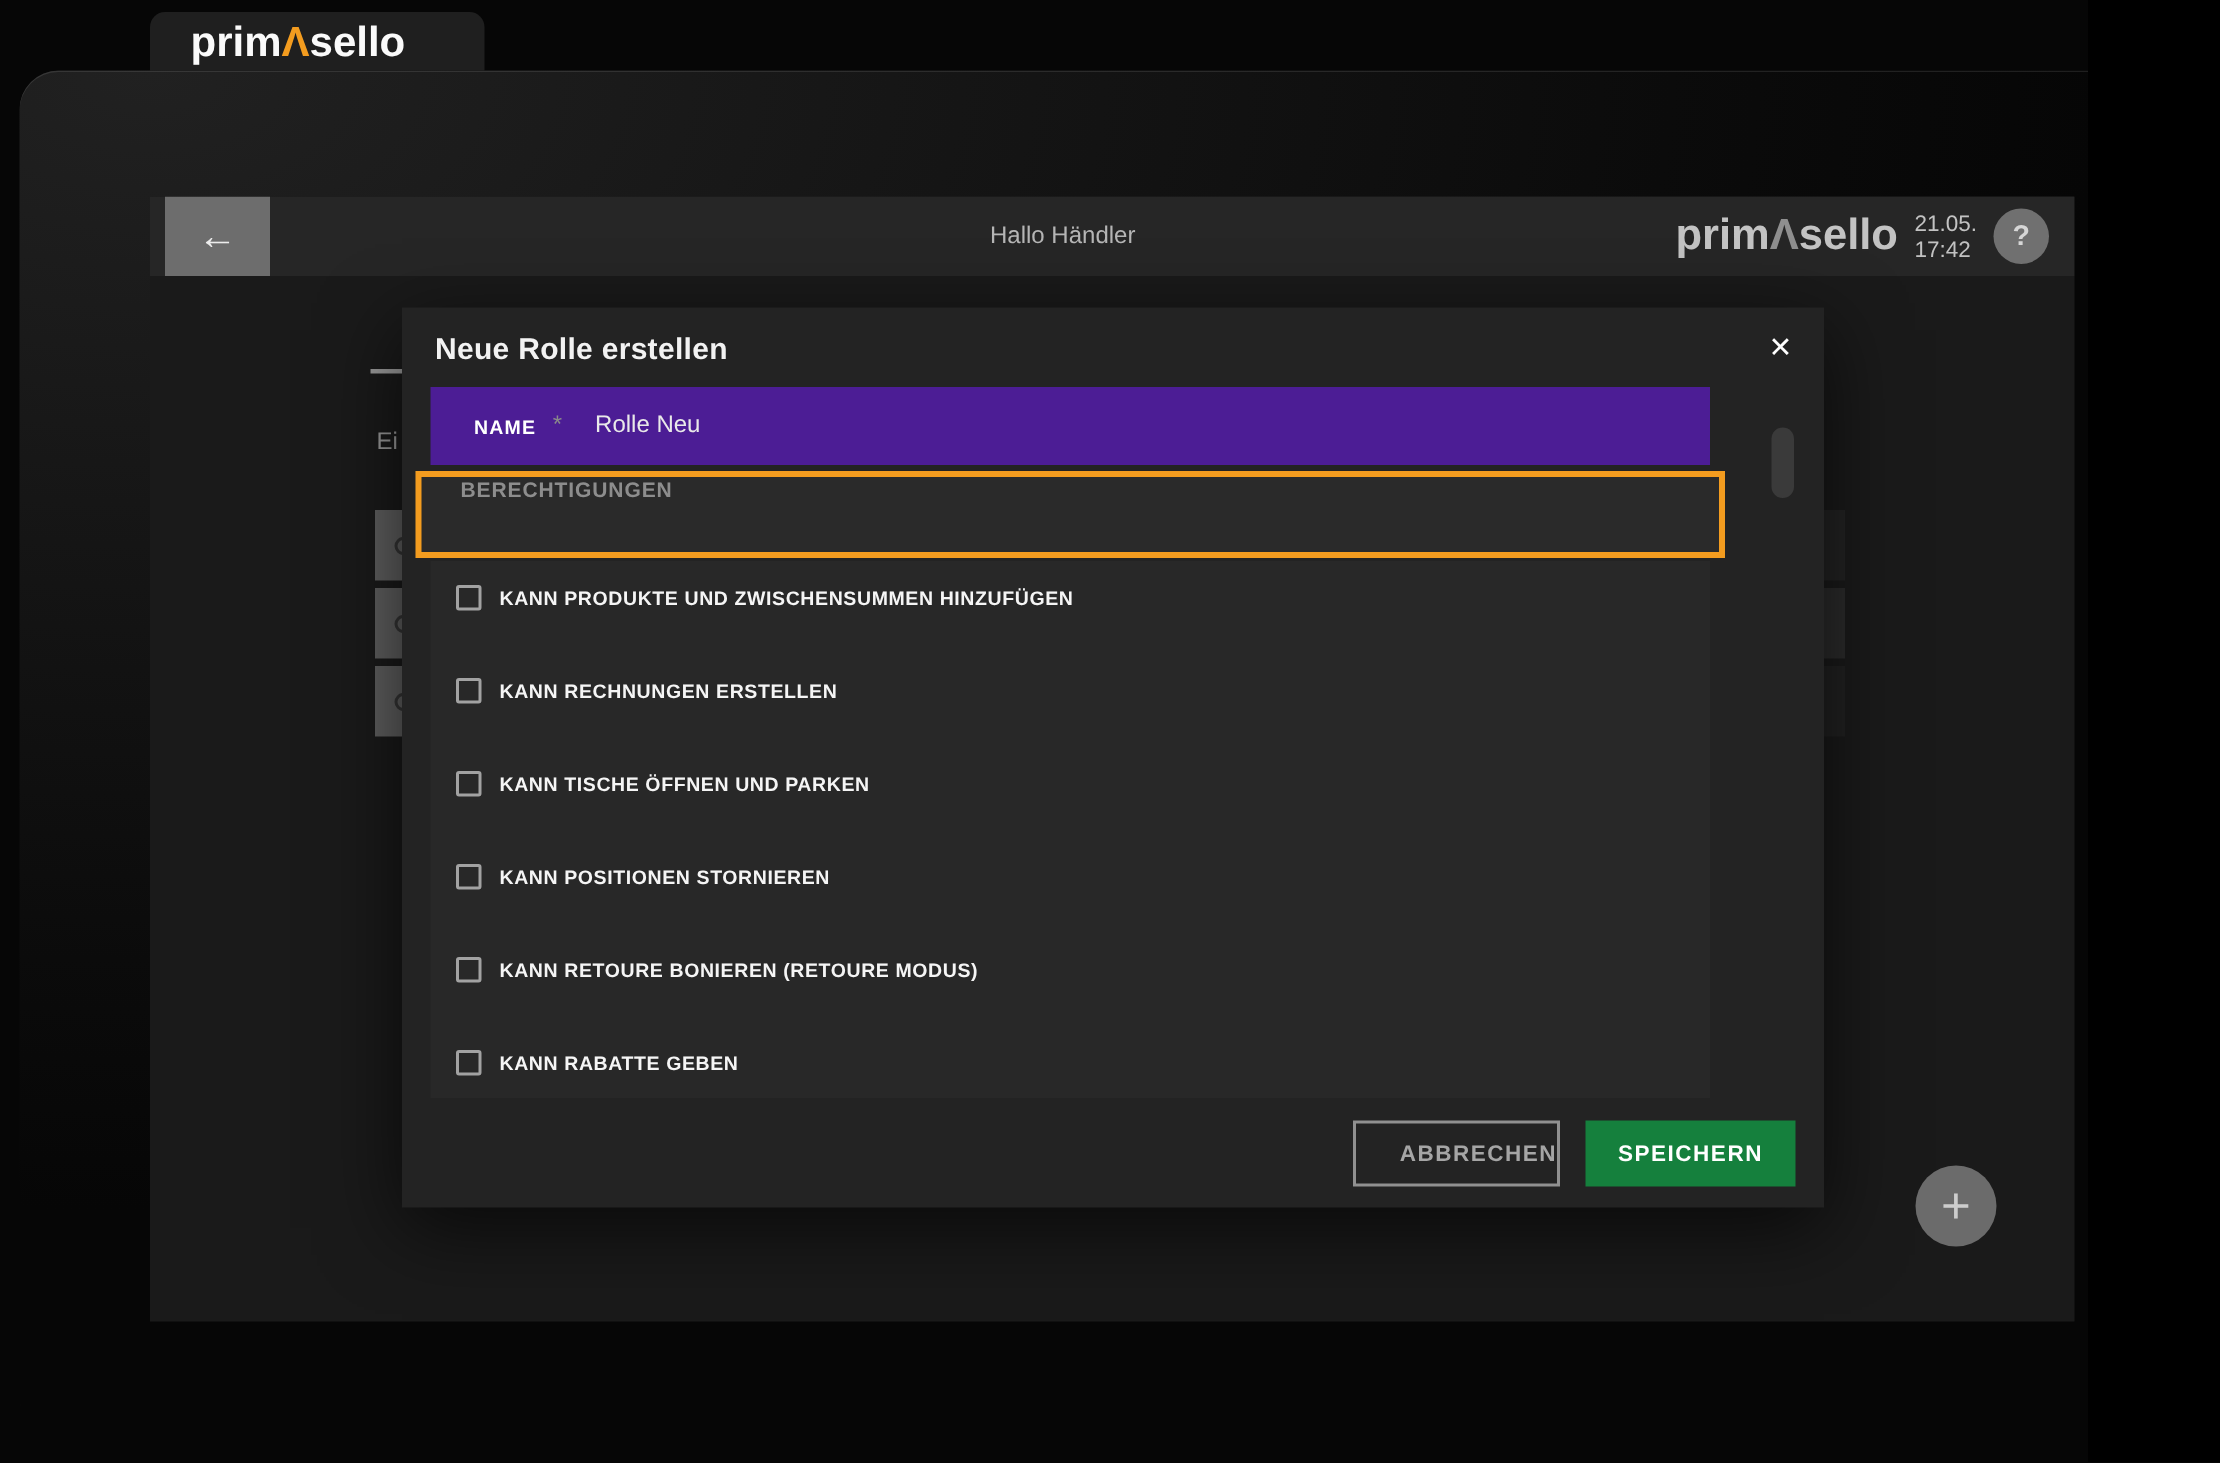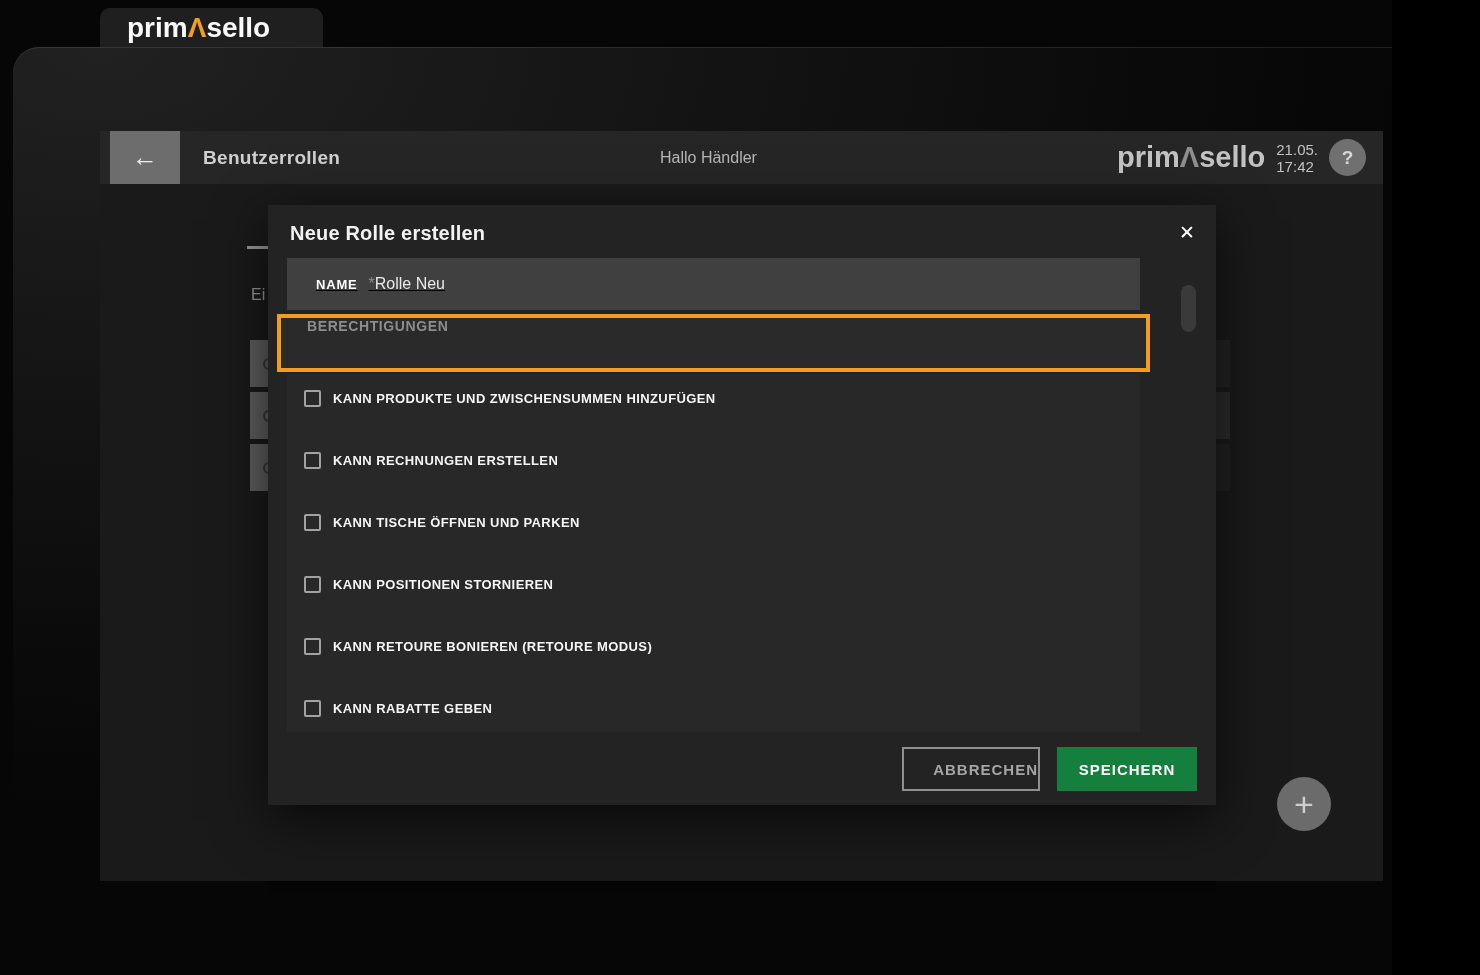--- a/index.html
+++ b/index.html
@@ -83,25 +83,25 @@
   .modal-title {
     position:absolute; left:22px; top:17px;
     font-size:20px; font-weight:bold; color:#f2f2f2; letter-spacing:0.2px;text-align:right;
   }
   .close-btn {
     position:absolute; right:13px; top:11px; width:32px; height:32px;
     background:none; border:none; color:#fff; font-size:19px; cursor:pointer; font-family:inherit;
   }
   .name-row {
     position:absolute; left:19px; top:53px; width:853px; height:52px;
-    background:#404040; display:flex; align-items:center;text-decoration:underline;
+    background:#4c1d95; display:flex; align-items:center;
   }
   .name-label { margin-left:29px; font-size:13px; font-weight:bold; color:#fff; letter-spacing:0.8px; }
   .req-marker { margin-left:11px; font-size:16px; color:#8a8a8a; }
-  .name-value { font-size:16px; color:#e9e9e9; }
+  .name-value { margin-left:22px; font-size:16px; color:#e9e9e9; }
 
   .perm-header-box {
     position:absolute; left:9px; top:109px; width:873px; height:58px;
     border:4px solid var(--accent,#F39C1F); background:#2a2a2a;
     display:flex; 
   }
   .perm-header-label { margin-left:26px; font-size:14px; font-weight:600; color:#8d8d8d; letter-spacing:0.6px; }
 
   .perm-list {
     position:absolute; left:19px; top:169px; width:853px; height:358px;
@@ -145,21 +145,20 @@
 
   <div class="tab">
     <span class="wordmark"><span>prim</span><span class="accent">Λ</span><span>sello</span></span>
   </div>
 
   <div class="window">
 
     <div class="page">
       <div class="appbar">
         <button class="back-btn">←</button>
-        <div class="page-title">Benutzerrollen</div>
         <div class="greeting">Hallo Händler</div>
         <div class="hdr-right">
           <span class="wordmark-gray"><span>prim</span><span class="accent">Λ</span><span>sello</span></span>
           <div class="datetime">
             <div>21.05.</div>
             <div>17:42</div>
           </div>
           <button class="help-btn">?</button>
         </div>
       </div>

